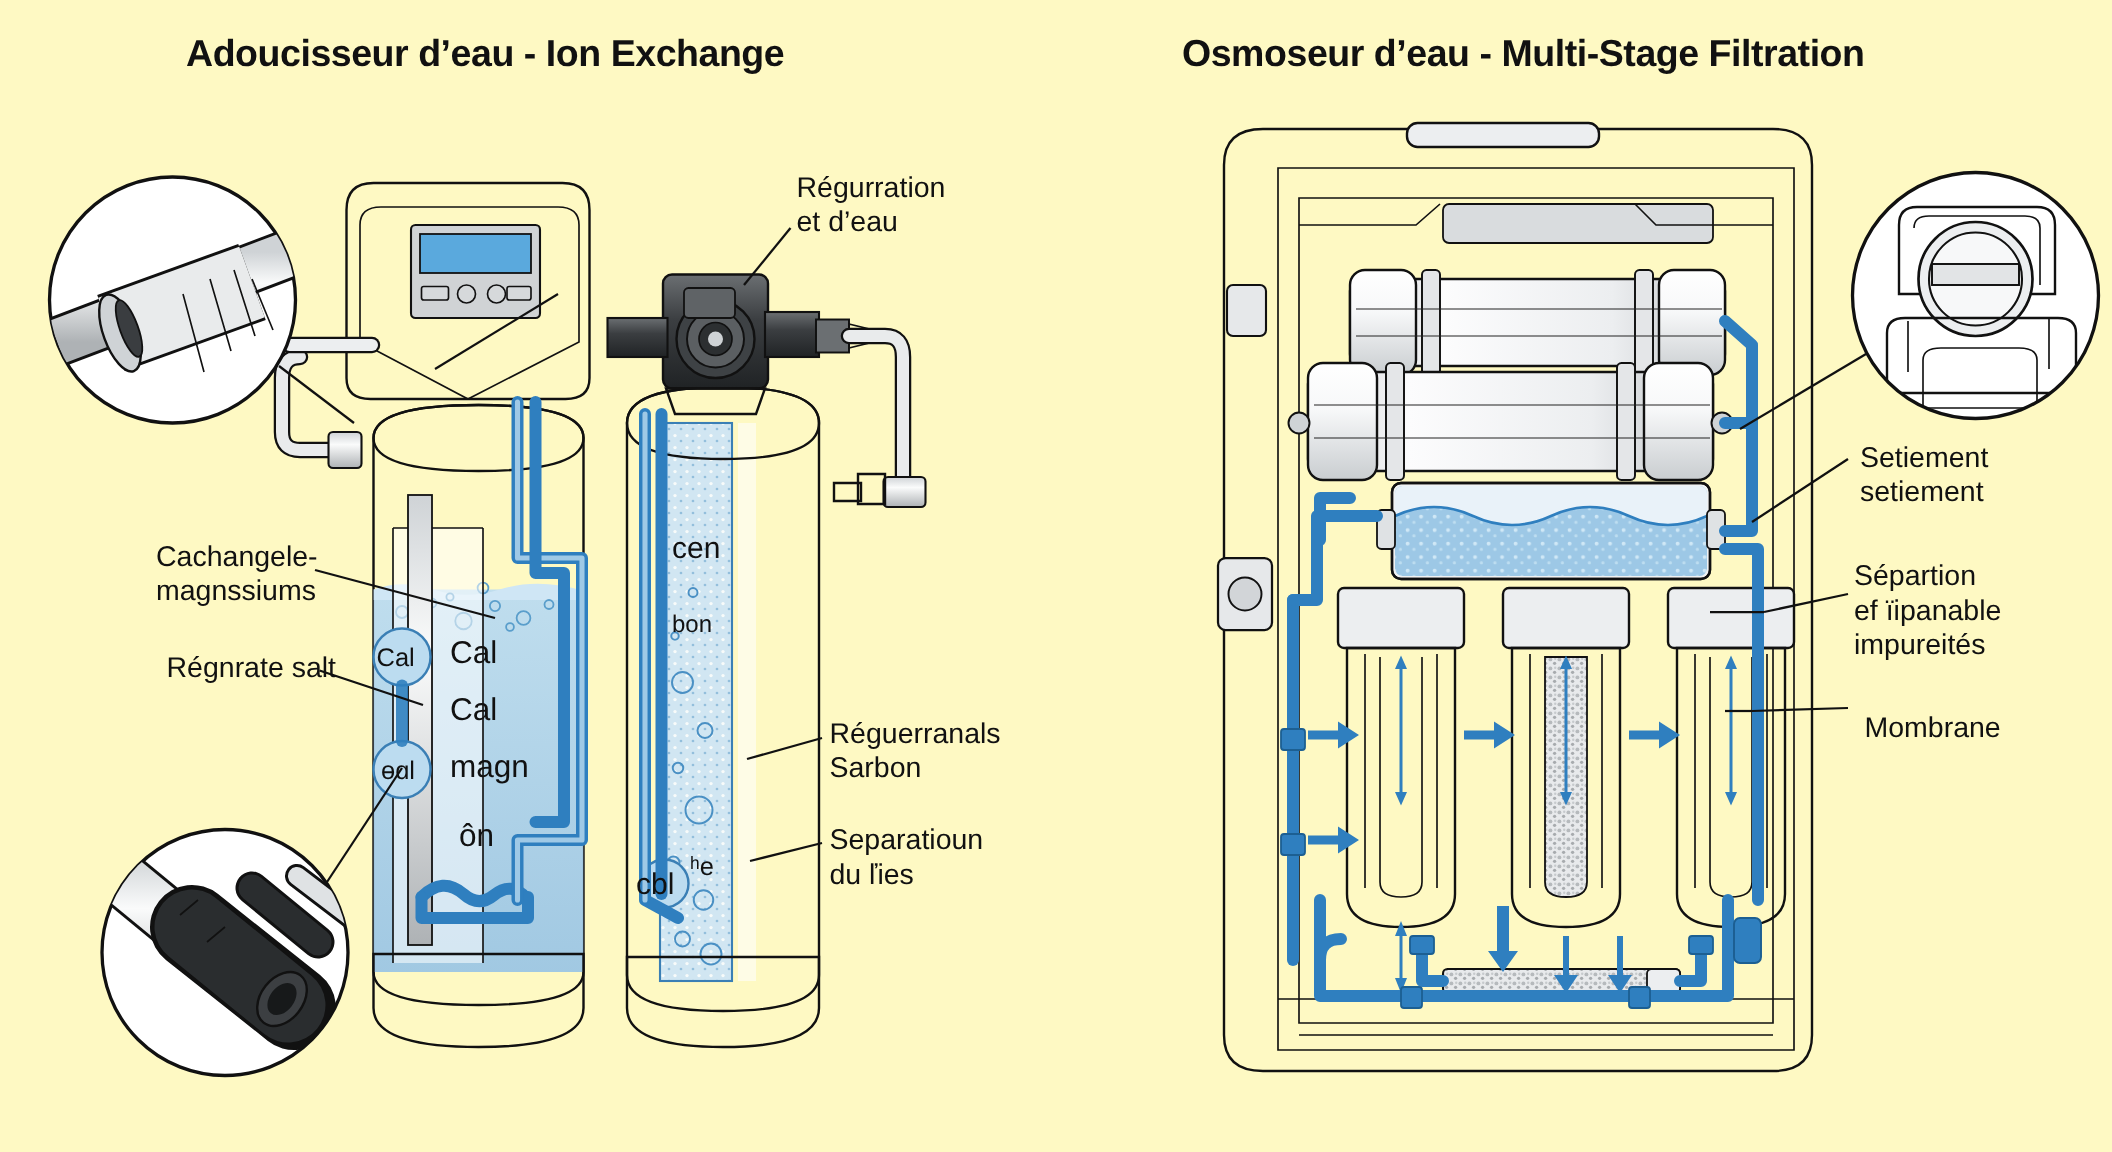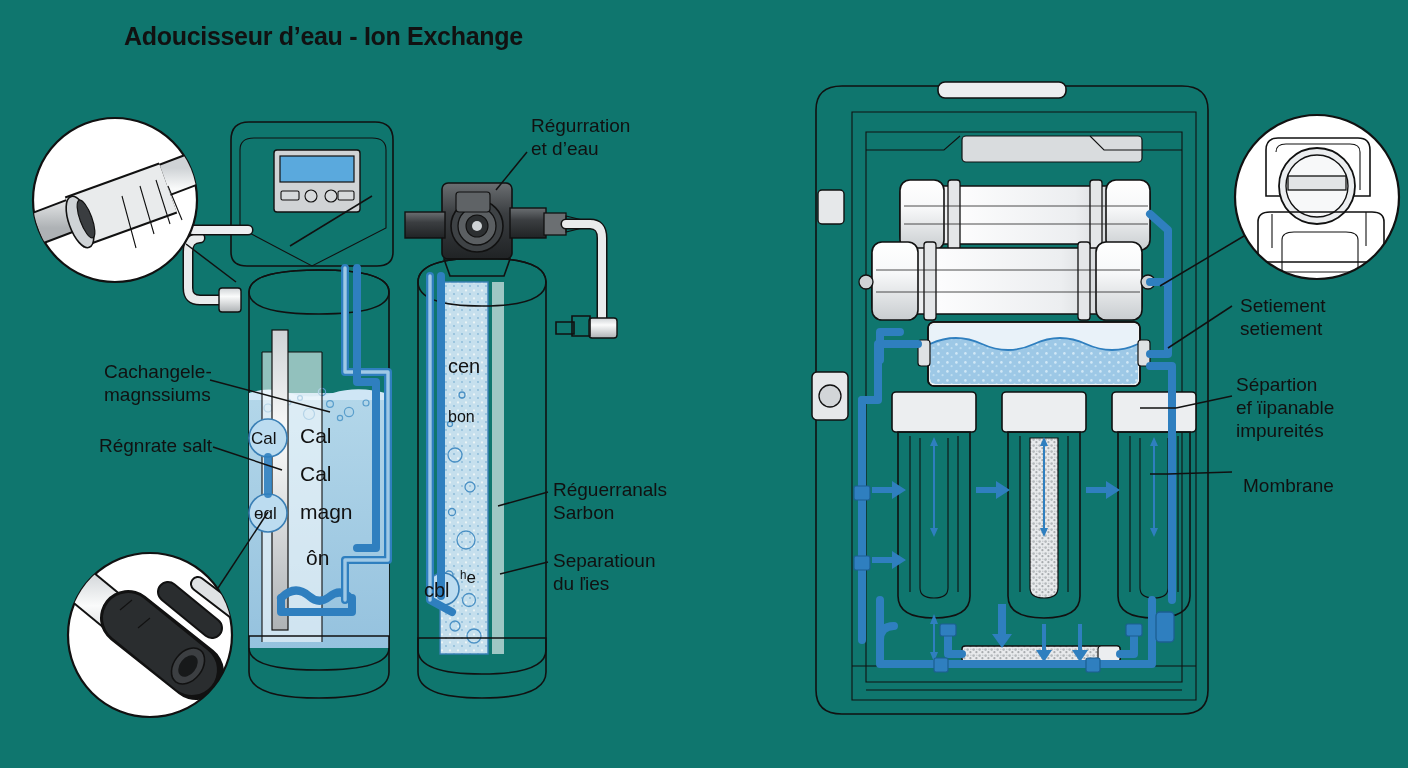--- a/index.html
+++ b/index.html
@@ -1,36 +1,37 @@
 <!DOCTYPE html>
 <html><head>
 <meta charset="utf-8">
 <style>
   html,body{margin:0;padding:0;background:#ffffff;}
   body{width:1408px;height:768px;overflow:hidden;font-family:"Liberation Sans",sans-serif;color:#111;}
-  #stage{position:relative;width:1408px;height:768px;background:#0f766e;}
+  #stage{position:relative;width:1408px;height:768px;background:#fef9c3;}
   .title{position:absolute;font-weight:bold;font-size:25px;letter-spacing:-0.3px;color:#111;white-space:nowrap;font-family:"Liberation Sans",sans-serif;}
   #title-left{left:124px;top:22px;}
   #title-right{left:788px;top:22px;}
   .lbl{position:absolute;font-size:19px;line-height:23px;color:#111;white-space:pre;font-family:"Liberation Sans",sans-serif;}
   svg{position:absolute;left:0;top:0;}
   .ln{fill:none;stroke:#111;stroke-width:1.6;}
   .thin{fill:none;stroke:#111;stroke-width:1.1;}
   .vthin{fill:none;stroke:#222;stroke-width:0.8;}
   .leader{fill:none;stroke:#111;stroke-width:1.5;}
   .pipe{fill:none;stroke:#2f7fbf;stroke-width:8;stroke-linecap:round;stroke-linejoin:round;}
   .pipe-in{fill:none;stroke:#9fc9e6;stroke-width:3.4;stroke-linecap:round;stroke-linejoin:round;}
   .arrw{fill:#2f7fbf;}
 </style>
 </head>
 <body>
 
 <div id="stage">
 
   <div class="title" id="title-left">Adoucisseur d’eau - Ion Exchange</div>
+  <div class="title" id="title-right">Osmoseur d’eau - Multi-Stage Filtration</div>
 
   <svg width="1408" height="768" viewBox="0 0 1408 768">
     <defs>
       <linearGradient id="tankg" x1="0" y1="0" x2="1" y2="0">
         <stop offset="0" stop-color="#b9bdc0"></stop>
           <stop offset="0.18" stop-color="#eceef0"></stop>
         <stop offset="0.42" stop-color="#fbfbfc"></stop>
           <stop offset="0.72" stop-color="#e2e5e7"></stop>
         <stop offset="1" stop-color="#b4b8bb"></stop>
       </linearGradient>
@@ -238,21 +239,21 @@
       <path class="leader" d="M548 492 L498 506"></path>
       <path class="leader" d="M548 562 L500 574"></path>
       <path class="leader" d="M290 246 L372 196"></path>
     </g>
   </svg>
 
   <div class="lbl" style="left:531px;top:114px;">Régurration
 et d’eau</div>
   <div class="lbl" style="left:104px;top:360px;">Cachangele-
 magnssiums</div>
-  <div class="lbl" style="left:99px;top:434px;">Régnrate salt</div>
+  <div class="lbl" style="left:111px;top:434px;">Régnrate salt</div>
   <div class="lbl" style="left:553px;top:549px;">Separatioun
 du ľies</div>
   <div class="lbl" style="left:553px;top:478px;">Réguerranals
 Sarbon</div>
 
   <div class="lbl" style="left:300px;top:424px;font-size:21px;">Cal</div>
   <div class="lbl" style="left:300px;top:462px;font-size:21px;">Cal</div>
   <div class="lbl" style="left:300px;top:500px;font-size:21px;">magn</div>
   <div class="lbl" style="left:306px;top:546px;font-size:21px;">ôn</div>
   <div class="lbl" style="left:251px;top:427px;font-size:17px;">Cal</div>

